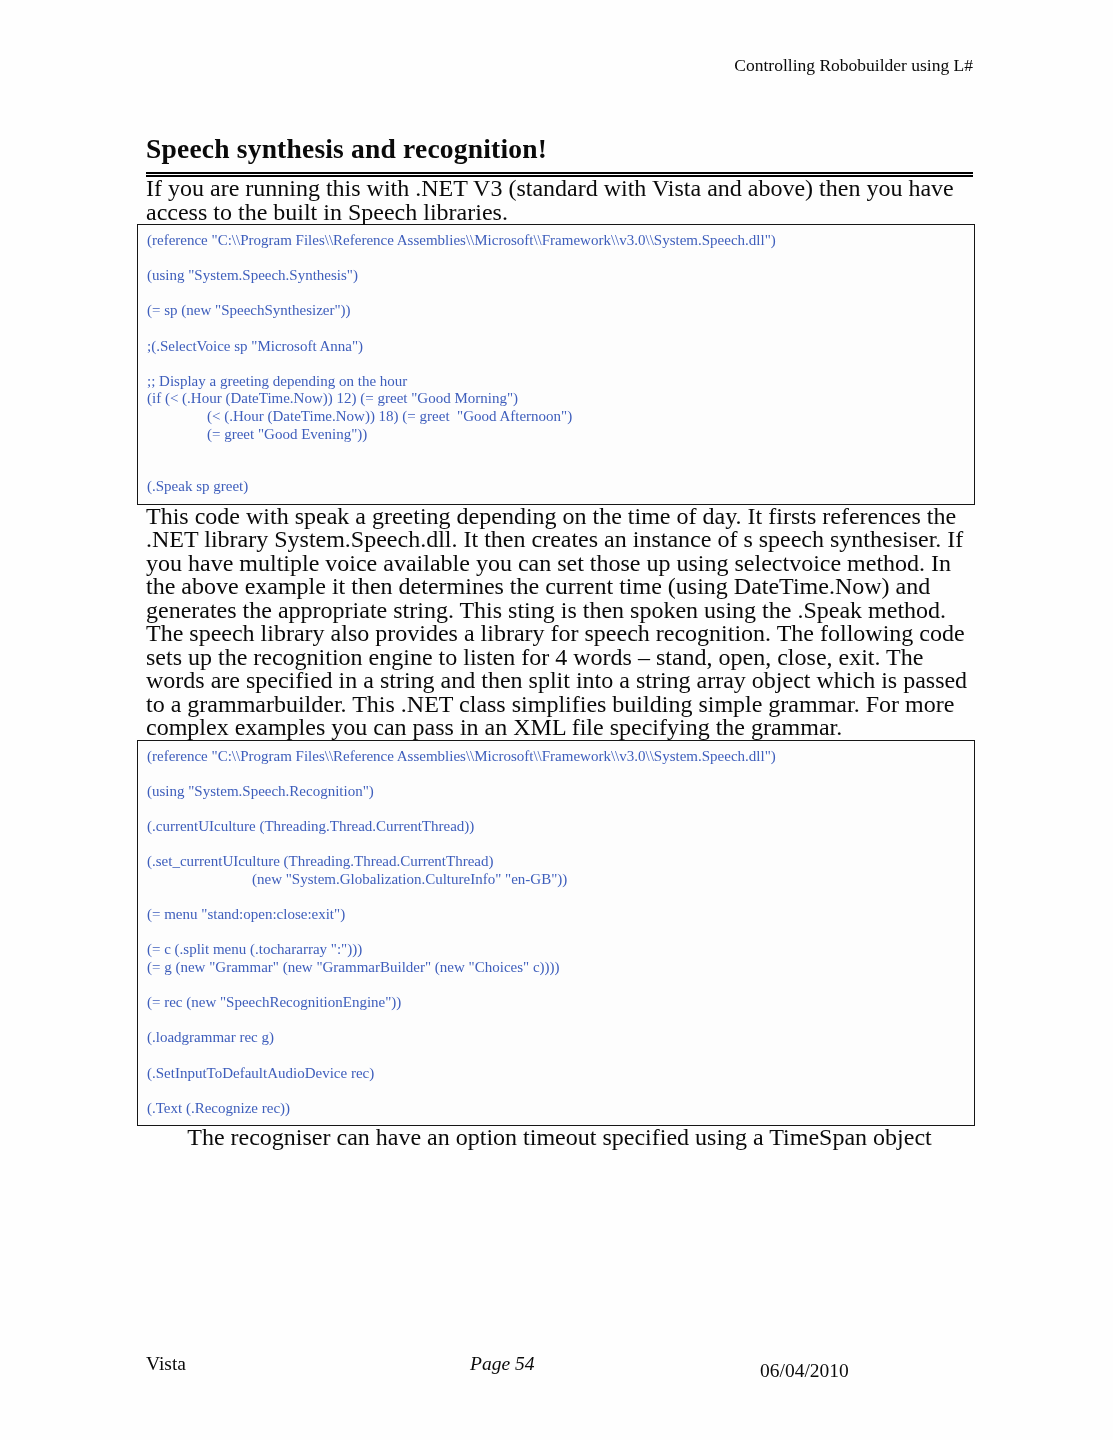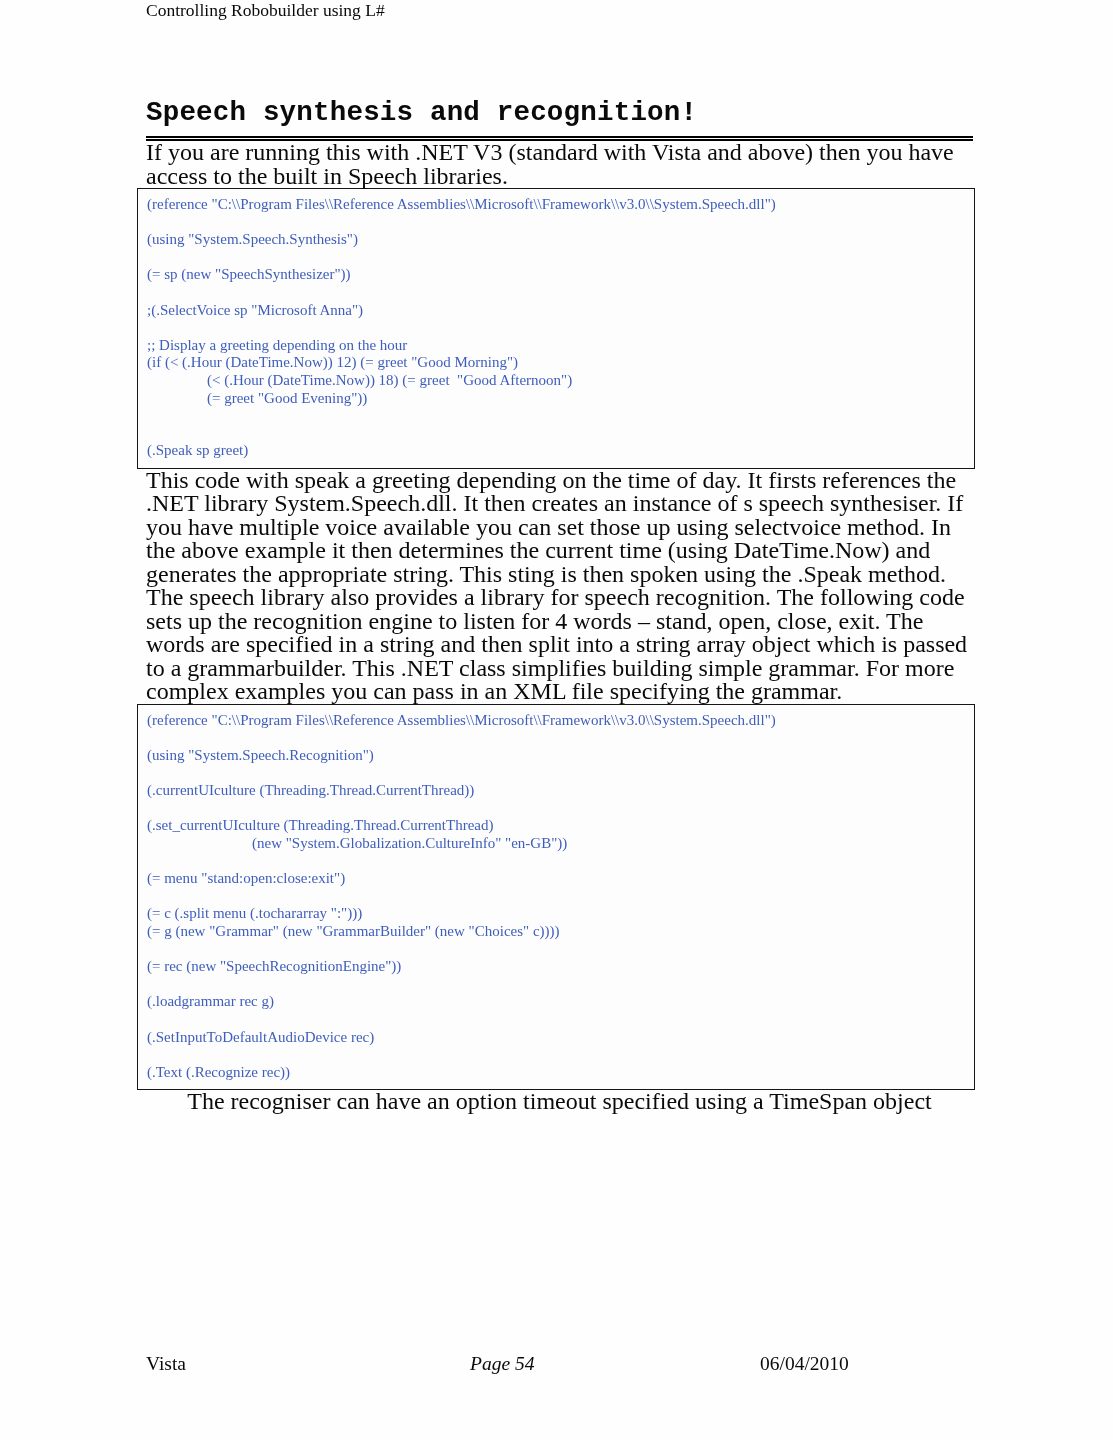--- a/index.html
+++ b/index.html
@@ -16,30 +16,32 @@
     color: #0a0a0a;
     overflow: hidden;
   }
   .content {
     position: absolute;
     left: 146px;
     top: 0;
     width: 827px;
   }
   .doc-header {
+    margin-top: 55px;
     font-size: 17.5px;
     line-height: 21px;
+    text-align: right;
   }
   h1.title {
-    font-family: Liberation Mono, monospace;
+    font-family: Liberation Serif, serif;
     font-weight: bold;
     font-size: 27.5px;
     line-height: 30px;
     letter-spacing: 0.2px;
-    margin: 77px 0 0 0;
+    margin: 58px 0 0 0;
     padding-bottom: 8px;
     border-bottom: 5px double #000;
   }
   p.body {
     font-size: 24px;
     line-height: 23.5px;
     margin: 0;
   }
   .p1 { margin-top: 42px; }
   .p2 { margin-top: 19px; }
@@ -63,21 +65,21 @@
   .cb2 { margin-top: 27px; }
   .footer {
     position: absolute;
     left: 146px;
     top: 1352px;
     width: 827px;
     font-size: 19.5px;
     line-height: 23px;
   }
   .footer .center { position: absolute; left: 324px; top: 0; font-style: italic; }
-  .footer .right  { position: absolute; left: 614px; top: 0; }
+  .footer .right  { position: absolute; left: 614px; top: 7px; }
 </style>
 </head>
 <body>
 
 <div class="page">
   <div class="content">
 
     <div class="doc-header">Controlling Robobuilder using L#</div>
 
     <h1 class="title">Speech synthesis and recognition!</h1>

